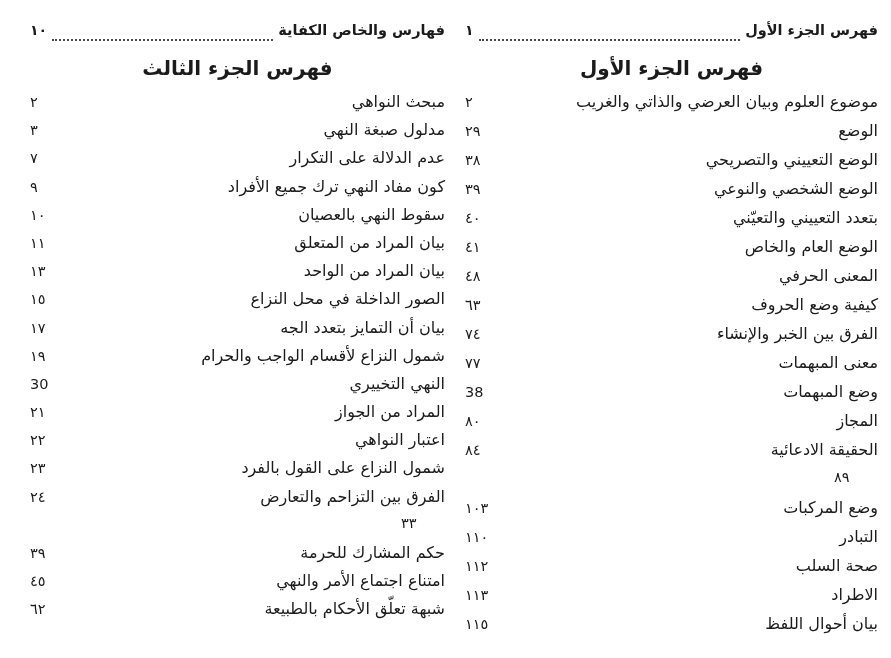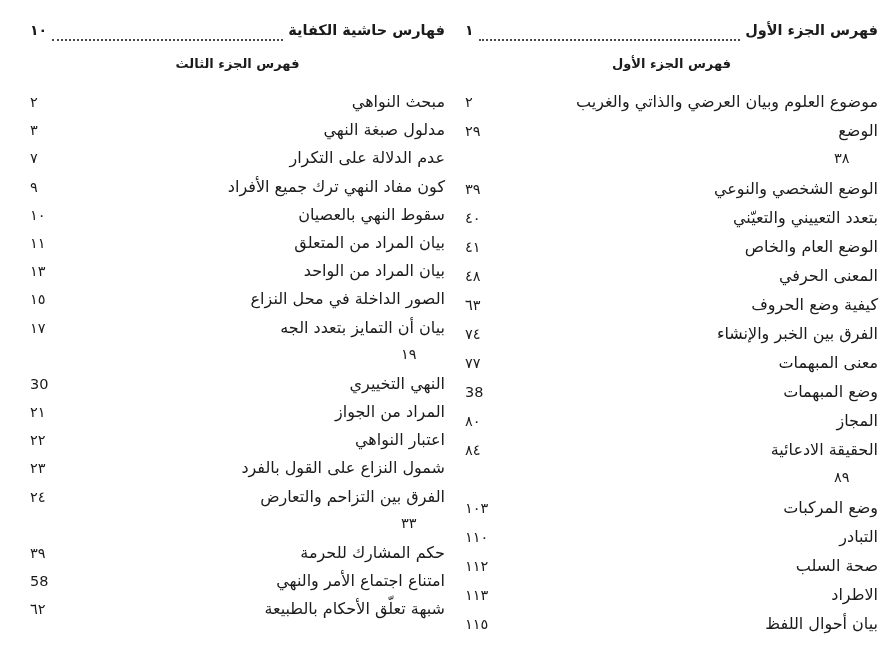--- a/index.html
+++ b/index.html
@@ -35,21 +35,21 @@
     border-bottom: 2px dotted #4a4a4a;
     margin: 0 5px 3px 5px;
     height: 1px;
     align-self: flex-end;
   }
   .running-head .rh-page { white-space: nowrap; font-size: 14px; }
 
   .section-title {
     text-align: center;
     font-weight: bold;
-    font-size: 13px;
+    font-size: 20px;
     height: 28px;
     margin-bottom: 8px;
   }
 
   .toc-list { direction: rtl; }
   .toc-row {
     display: flex;
     direction: rtl;
     align-items: baseline;
     justify-content: space-between;
@@ -86,20 +86,21 @@
           <span class="entry-title">موضوع العلوم وبيان العرضي والذاتي والغريب</span>
           <span class="entry-num">٢</span>
         </div>
 
         <div class="toc-row">
           <span class="entry-title">الوضع</span>
           <span class="entry-num">٢٩</span>
         </div>
 
         <div class="toc-row">
+          <span class="entry-title">الوضع التعييني والتصريحي</span>
           <span class="entry-num">٣٨</span>
         </div>
 
         <div class="toc-row">
           <span class="entry-title">الوضع الشخصي والنوعي</span>
           <span class="entry-num">٣٩</span>
         </div>
 
         <div class="toc-row">
           <span class="entry-title">بتعدد التعييني والتعيّني</span>
@@ -172,21 +173,21 @@
 
         <div class="toc-row">
           <span class="entry-title">بيان أحوال اللفظ</span>
           <span class="entry-num">١١٥</span>
         </div>
       </div>
   </div>
 
   <div class="page page-left">
     <div class="running-head">
-      <span class="rh-title">فهارس حاشية الكفاية</span>
+      <span class="rh-title">فهارس والخاص الكفاية</span>
       <span class="rh-leader"></span>
       <span class="rh-page">١٠</span>
     </div>
     <div class="section-title">فهرس الجزء الثالث</div>
     <div class="toc-list">
 
         <div class="toc-row">
           <span class="entry-title">مبحث النواهي</span>
           <span class="entry-num">٢</span>
         </div>
@@ -225,20 +226,21 @@
           <span class="entry-title">الصور الداخلة في محل النزاع</span>
           <span class="entry-num">١٥</span>
         </div>
 
         <div class="toc-row">
           <span class="entry-title">بيان أن التمايز بتعدد الجه</span>
           <span class="entry-num">١٧</span>
         </div>
 
         <div class="toc-row">
+          <span class="entry-title">شمول النزاع لأقسام الواجب والحرام</span>
           <span class="entry-num">١٩</span>
         </div>
 
         <div class="toc-row">
           <span class="entry-title">النهي التخييري</span>
           <span class="entry-num">30</span>
         </div>
 
         <div class="toc-row">
           <span class="entry-title">المراد من الجواز</span>
@@ -264,21 +266,21 @@
           <span class="entry-num">٣٣</span>
         </div>
 
         <div class="toc-row">
           <span class="entry-title">حكم المشارك للحرمة</span>
           <span class="entry-num">٣٩</span>
         </div>
 
         <div class="toc-row">
           <span class="entry-title">امتناع اجتماع الأمر والنهي</span>
-          <span class="entry-num">58</span>
+          <span class="entry-num">٤٥</span>
         </div>
 
         <div class="toc-row">
           <span class="entry-title">شبهة تعلّق الأحكام بالطبيعة</span>
           <span class="entry-num">٦٢</span>
         </div>
       </div>
   </div>
 
 </div>

